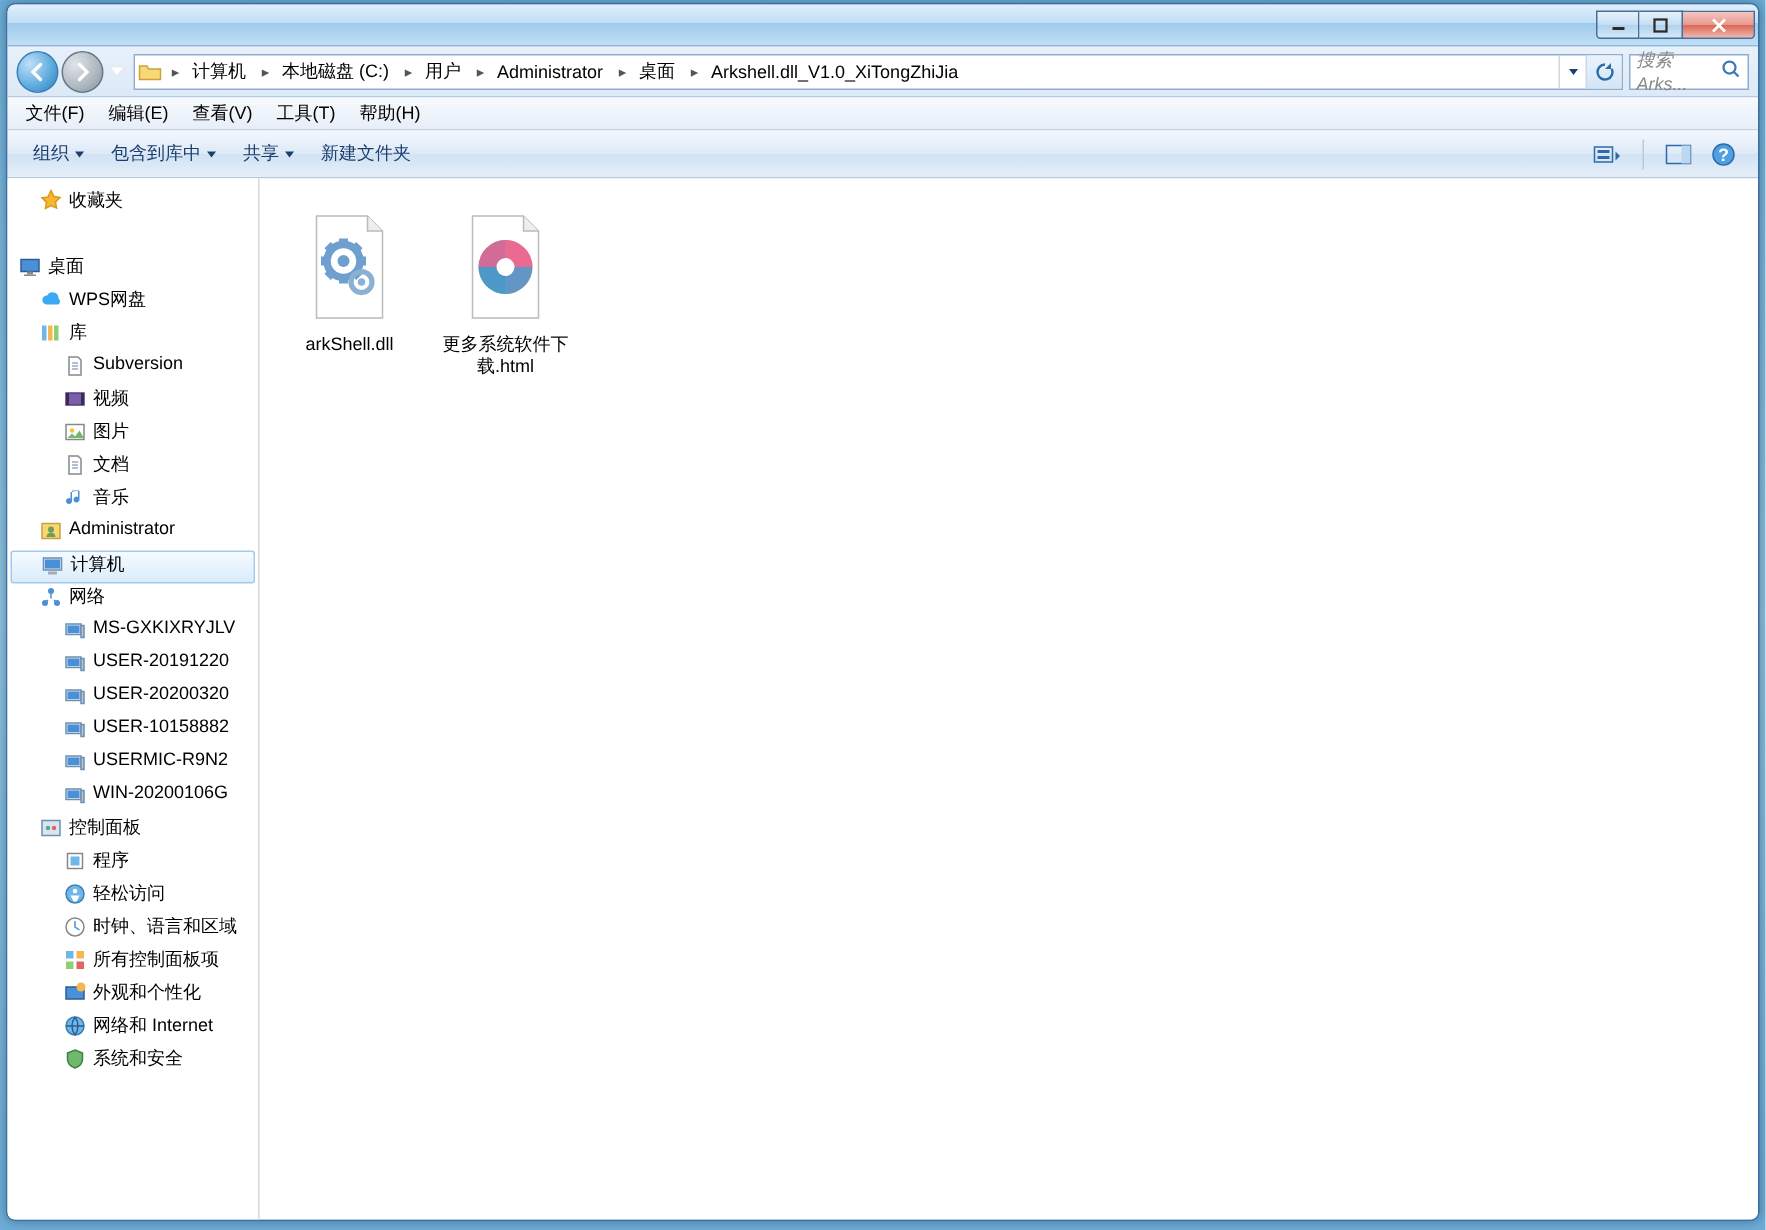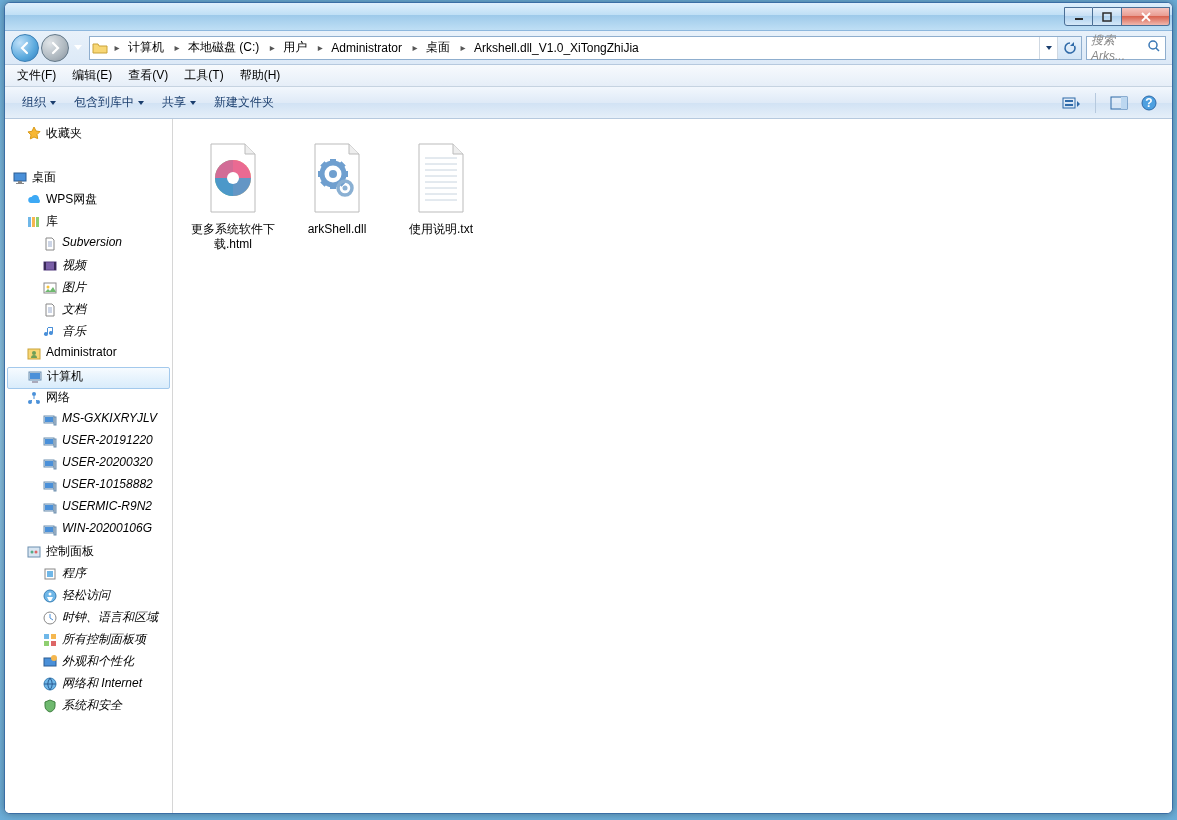--- a/index.html
+++ b/index.html
@@ -33,21 +33,21 @@
 .tspacer{flex:1;}
 .tright{display:flex;align-items:center;gap:8px;padding-right:4px;}
 .ticon{width:22px;height:22px;display:flex;align-items:center;justify-content:center;border:1px solid transparent;border-radius:2px;}
 .body{flex:1;display:flex;min-height:0;background:#fff;}
 .sidebar{width:168px;background:#fff;border-right:1px solid #d6d6d6;overflow:hidden;padding-top:6px;}
 .tree{list-style:none;}
 .tree li{display:flex;align-items:flex-start;height:22px;padding-left:4px;cursor:default;white-space:nowrap;overflow:hidden;}
 .tree li.selected{background:linear-gradient(to bottom,#f6fbff,#d9ecfb);border:1px solid #a3c9ec;border-radius:2px;margin:0 2px;padding-left:2px;}
 .ticon-s{width:18px;height:18px;display:flex;align-items:center;justify-content:center;flex-shrink:0;margin-right:3px;}
 .indent1{padding-left:20px!important;}
-.indent2{padding-left:36px!important;font-style:italic;}
+.indent2{padding-left:36px!important;}
 .tree li.selected.indent1{padding-left:18px!important;}
 .groupspace{height:14px;}
 .content{flex:1;padding:12px 12px;display:flex;flex-wrap:wrap;align-content:flex-start;gap:8px;}
 .fileitem{width:96px;display:flex;flex-direction:column;align-items:center;padding:4px;border:1px solid transparent;border-radius:2px;cursor:default;}
 .fileicon{width:72px;height:84px;display:flex;align-items:center;justify-content:center;}
 .filelabel{text-align:center;line-height:1.25;margin-top:2px;word-break:break-all;}
 .statusbar{height:40px;background:linear-gradient(to bottom,#f1f6fc,#dde9f6);border-top:1px solid #c6d3e1;display:flex;align-items:center;padding:0 8px;gap:10px;}
 .statusicon{width:32px;height:32px;}
 .dd-tri{width:0;height:0;border-left:3px solid transparent;border-right:3px solid transparent;border-top:4px solid #1a3e6e;display:inline-block;}
 .dd-tri-white{border-top-color:#fff;border-top-width:5px;border-left-width:4px;border-right-width:4px;}
@@ -442,36 +442,20 @@
             <span class="ticon-s">
               <svg width="16" height="16">
                 <path d="M8 2l5 2v4c0 3-2 5-5 6-3-1-5-3-5-6V4z" fill="#6fb96f" stroke="#3f8040"></path>
               </svg>
             </span>
             <span>系统和安全</span>
           </li>
         </ul>
    </div>
    <div class="content" id="filelist">
-        <div class="fileitem">
-          <div class="fileicon">
-            <svg width="64" height="76">
-              <path d="M10 4h34l10 10v58H10z" fill="#fff" stroke="#bbb"></path>
-              <path d="M44 4v10h10" fill="#eee" stroke="#bbb"></path>
-              <g transform="translate(32 38)">
-                <path d="M0 -18a18 18 0 0 1 0 36z" fill="#f5b74f"></path>
-                <path d="M0 -18a18 18 0 0 0 0 36z" fill="#5bbf6e"></path>
-                <path d="M-18 0a18 18 0 0 1 36 0z" fill="#e85d9e" opacity="0.85"></path>
-                <path d="M-18 0a18 18 0 0 0 36 0z" fill="#4a90d9" opacity="0.85"></path>
-                <circle r="6" fill="#fff"></circle>
-              </g>
-            </svg>
-          </div>
-          <div class="filelabel">更多系统软件下载.html</div>
-        </div>
         <div class="fileitem">
           <div class="fileicon">
             <svg width="64" height="76">
               <path d="M10 4h34l10 10v58H10z" fill="#fff" stroke="#bbb"></path>
               <path d="M44 4v10h10" fill="#eee" stroke="#bbb"></path>
               <circle cx="28" cy="34" r="11" fill="none" stroke="#6f9fcf" stroke-width="5"></circle>
               <g transform="translate(28 34)">
                 <circle r="4" fill="#6f9fcf"></circle>
               </g>
               <g transform="translate(28 34)">
@@ -482,31 +466,28 @@
               <circle cx="40" cy="48" r="2.5" fill="#8ab0d3"></circle>
             </svg>
           </div>
           <div class="filelabel">arkShell.dll</div>
         </div>
         <div class="fileitem">
           <div class="fileicon">
             <svg width="64" height="76">
               <path d="M10 4h34l10 10v58H10z" fill="#fff" stroke="#bbb"></path>
               <path d="M44 4v10h10" fill="#eee" stroke="#bbb"></path>
-              <g stroke="#c8d4df">
-                <line x1="16" y1="18" x2="48" y2="18"></line>
-                <line x1="16" y1="24" x2="48" y2="24"></line>
-                <line x1="16" y1="30" x2="48" y2="30"></line>
-                <line x1="16" y1="36" x2="48" y2="36"></line>
-                <line x1="16" y1="42" x2="48" y2="42"></line>
-                <line x1="16" y1="48" x2="48" y2="48"></line>
-                <line x1="16" y1="54" x2="48" y2="54"></line>
-                <line x1="16" y1="60" x2="48" y2="60"></line>
+              <g transform="translate(32 38)">
+                <path d="M0 -18a18 18 0 0 1 0 36z" fill="#f5b74f"></path>
+                <path d="M0 -18a18 18 0 0 0 0 36z" fill="#5bbf6e"></path>
+                <path d="M-18 0a18 18 0 0 1 36 0z" fill="#e85d9e" opacity="0.85"></path>
+                <path d="M-18 0a18 18 0 0 0 36 0z" fill="#4a90d9" opacity="0.85"></path>
+                <circle r="6" fill="#fff"></circle>
               </g>
             </svg>
           </div>
-          <div class="filelabel">使用说明.txt</div>
+          <div class="filelabel">更多系统软件下载.html</div>
         </div>
       </div>
  </div>
 
 
 </div>
 
 </body></html>

